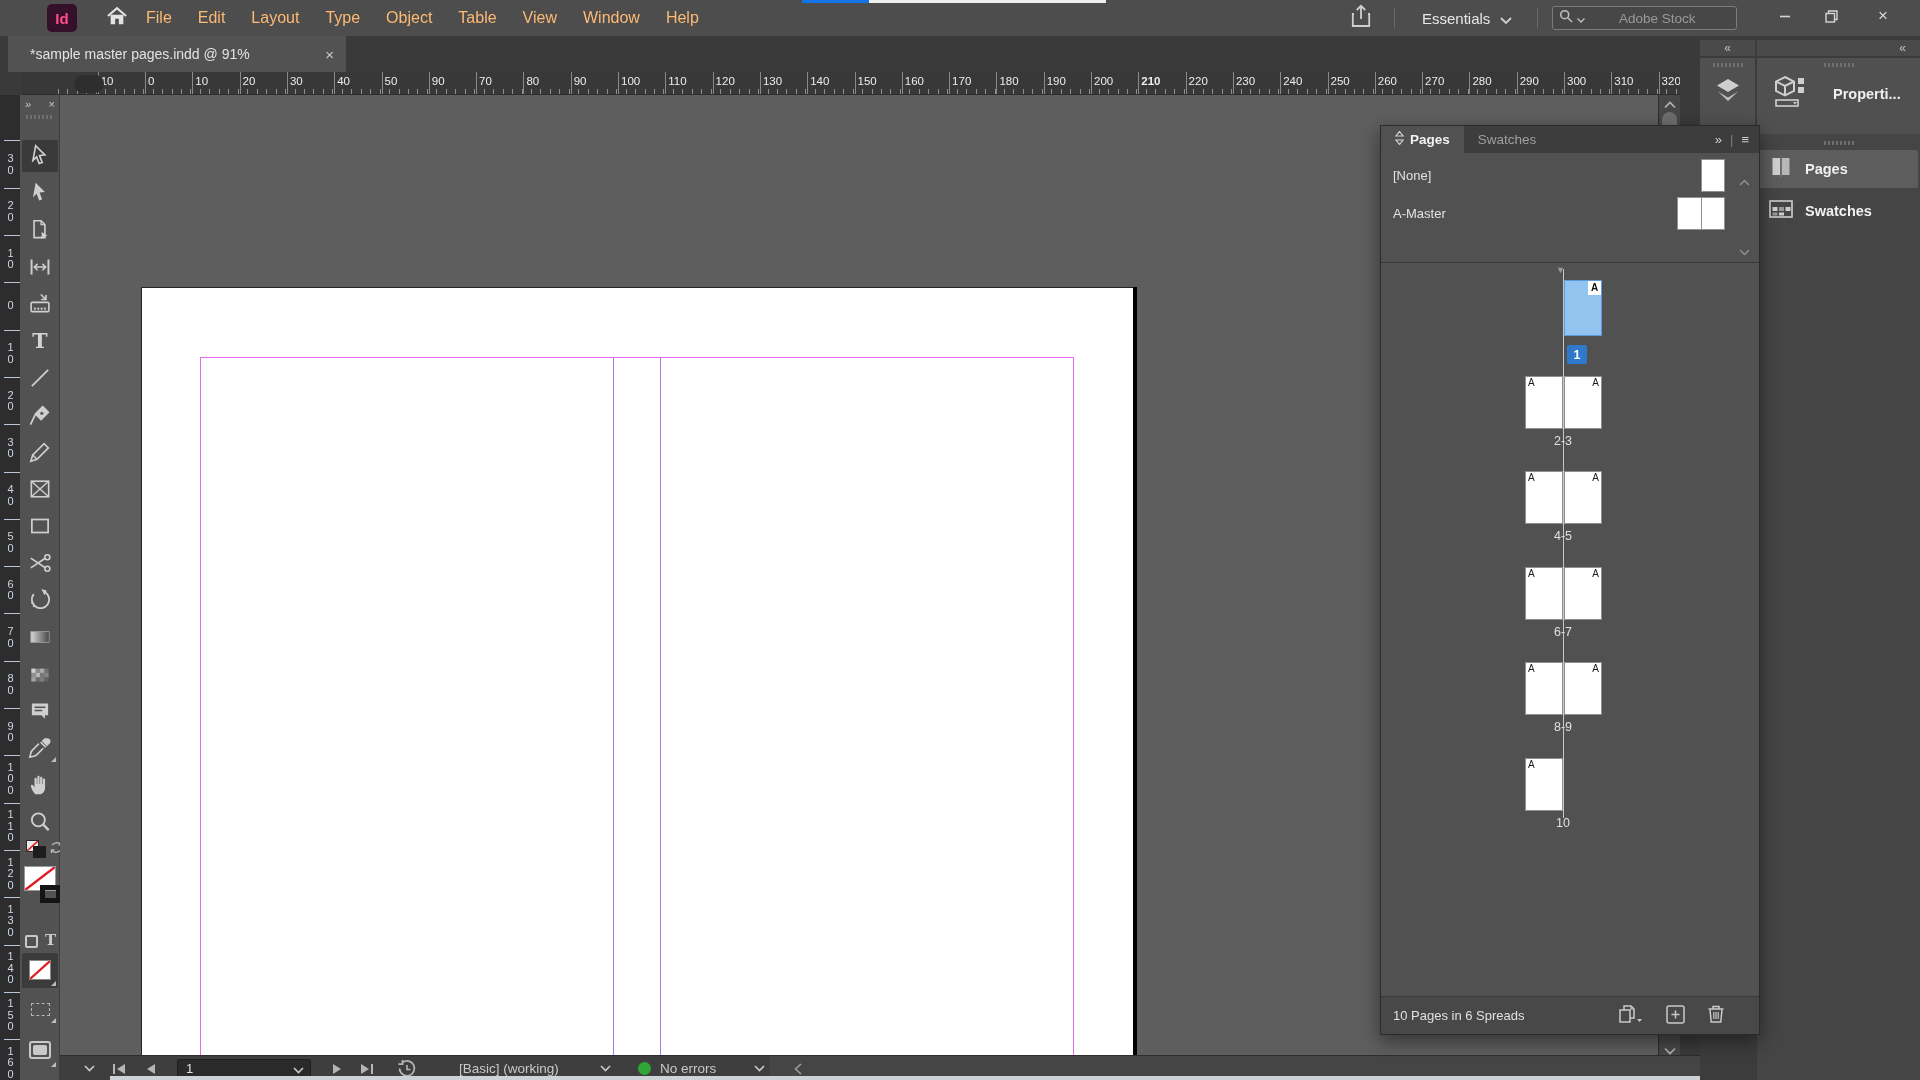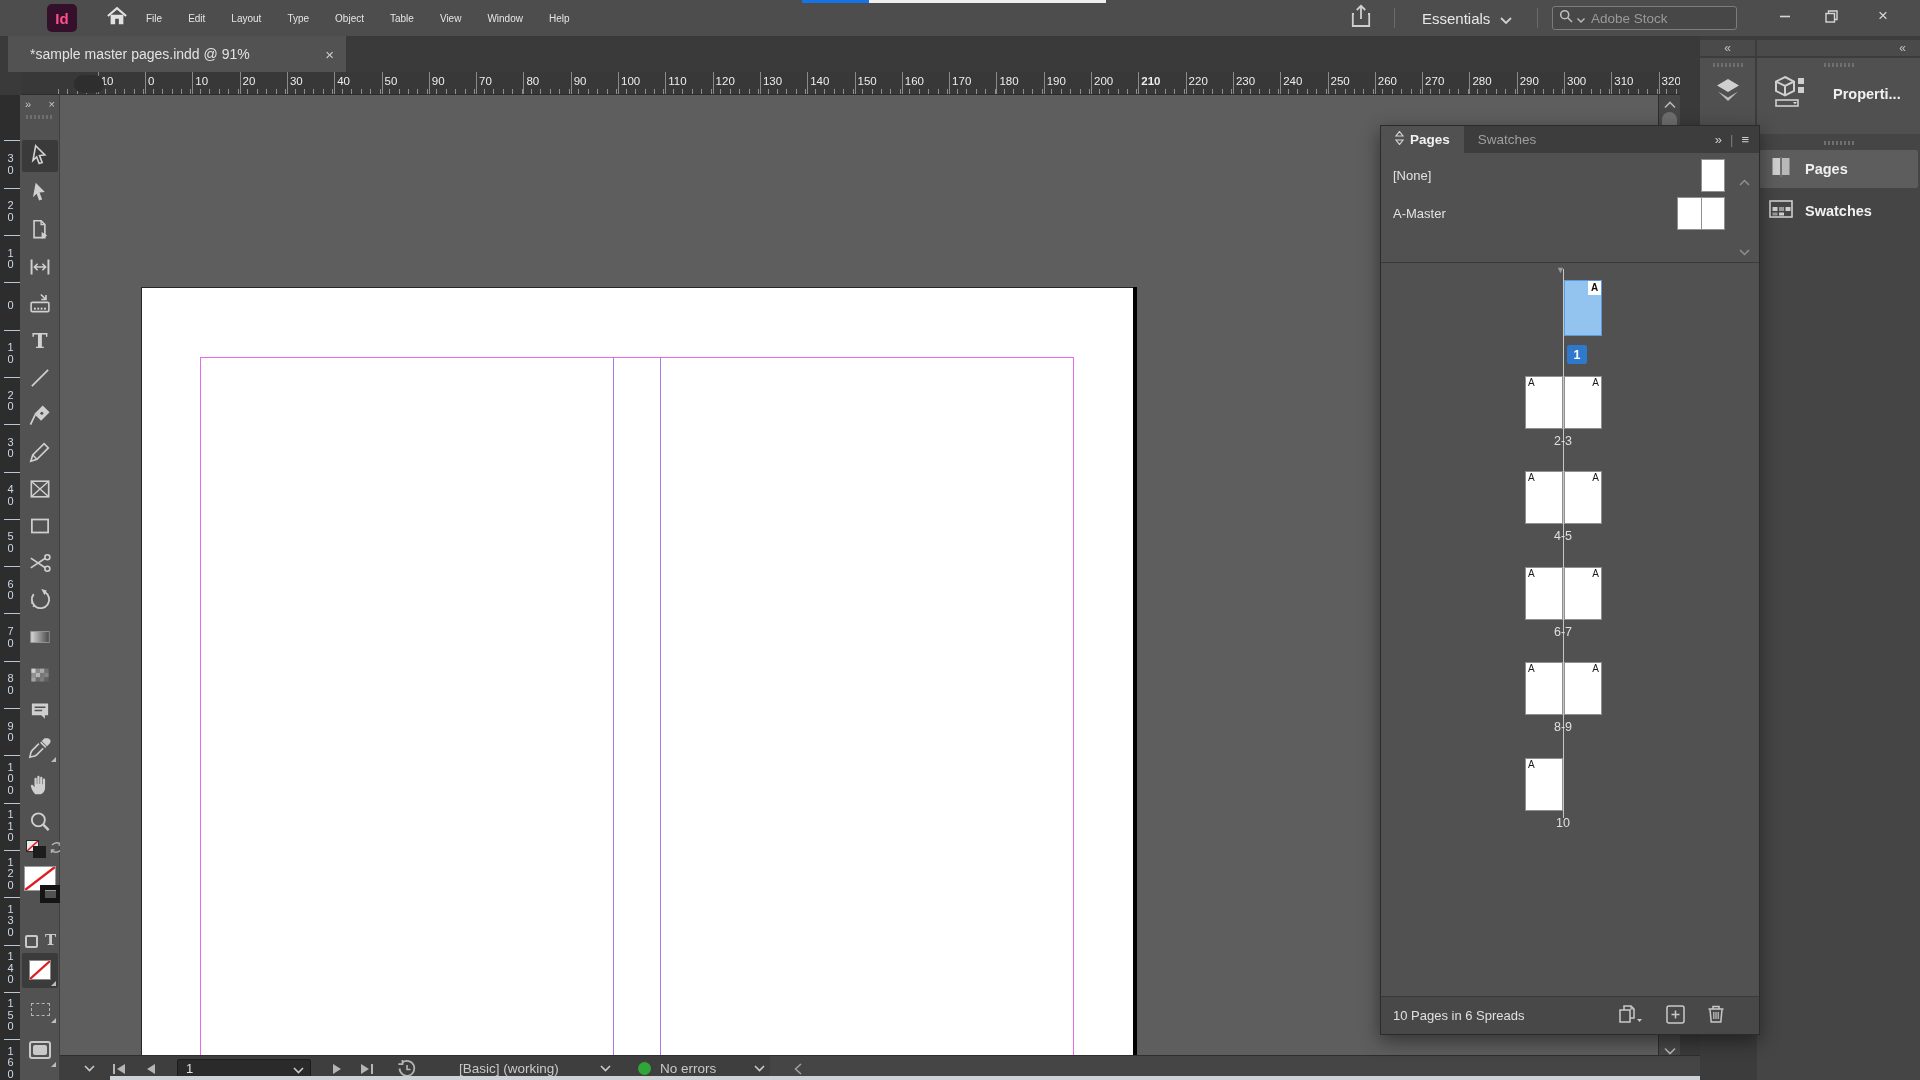--- a/index.html
+++ b/index.html
@@ -9,27 +9,27 @@
     color:#dcdcdc;-webkit-font-smoothing:antialiased;}
   .abs{position:absolute;}
 
   
   #topbar{left:0;top:0;width:1920px;height:36px;background:#4d4d4d;}
   #logo{left:47px;top:4px;width:30px;height:28px;border-radius:5px;
     background:var(--logo-bg,#35102a);color:var(--logo-pink,#ff4f8b);
     font-weight:bold;font-size:15px;display:flex;align-items:center;justify-content:center;}
   #home-btn{left:100px;top:5px;width:34px;height:26px;display:flex;align-items:center;justify-content:center;}
   #menubar{left:133px;top:0;height:36px;display:flex;align-items:center;}
-  .menu-item{padding:0 13px;font-size:10px;color:#e5e5e5;cursor:default;}
+  .menu-item{padding:0 13px;font-size:16px;color:#fdba74;cursor:default;}
   #share-btn{left:1346px;top:6px;width:30px;height:24px;display:flex;align-items:center;justify-content:center;}
   .vdiv{top:8px;width:1px;height:20px;background:#6a6a6a;}
   #workspace{left:1408px;top:0;height:36px;display:flex;align-items:center;gap:10px;padding:0 14px;font-size:15px;color:#e8e8e8;}
   #searchbox{left:1552px;top:6px;width:185px;height:24px;border:1px solid #7c7c7c;border-radius:3px;
     display:flex;align-items:center;padding:0 6px;gap:4px;background:#474747;}
-  #searchbox input{flex:1;min-width:0;background:transparent;border:none;outline:none;color:#22c55e;font-size:13.5px;font-family:inherit;}
+  #searchbox input{flex:1;min-width:0;background:transparent;border:none;outline:none;color:#22c55e;font-size:13.5px;font-family:inherit;margin-left:28px;}
   #searchbox input::placeholder{color:#9a9a9a;}
   .wctl{top:0;width:46px;height:32px;display:flex;align-items:center;justify-content:center;color:#d5d5d5;}
   #min-btn{left:1762px;}#restore-btn{left:1808px;}#close-btn{left:1860px;font-size:17px;}
   #accent-blue{left:802px;top:0;width:67px;height:3px;background:var(--artifact-blue,#1473e6);}
   #accent-white{left:869px;top:0;width:237px;height:3px;background:#efefef;}
 
   
   #tabbar{left:0;top:36px;width:1920px;height:36px;background:#3a3a3a;}
   #doctab{left:8px;top:0;width:338px;height:36px;background:#525252;display:flex;align-items:center;
     padding:0 12px 0 22px;font-size:14px;color:#e2e2e2;gap:14px;}

